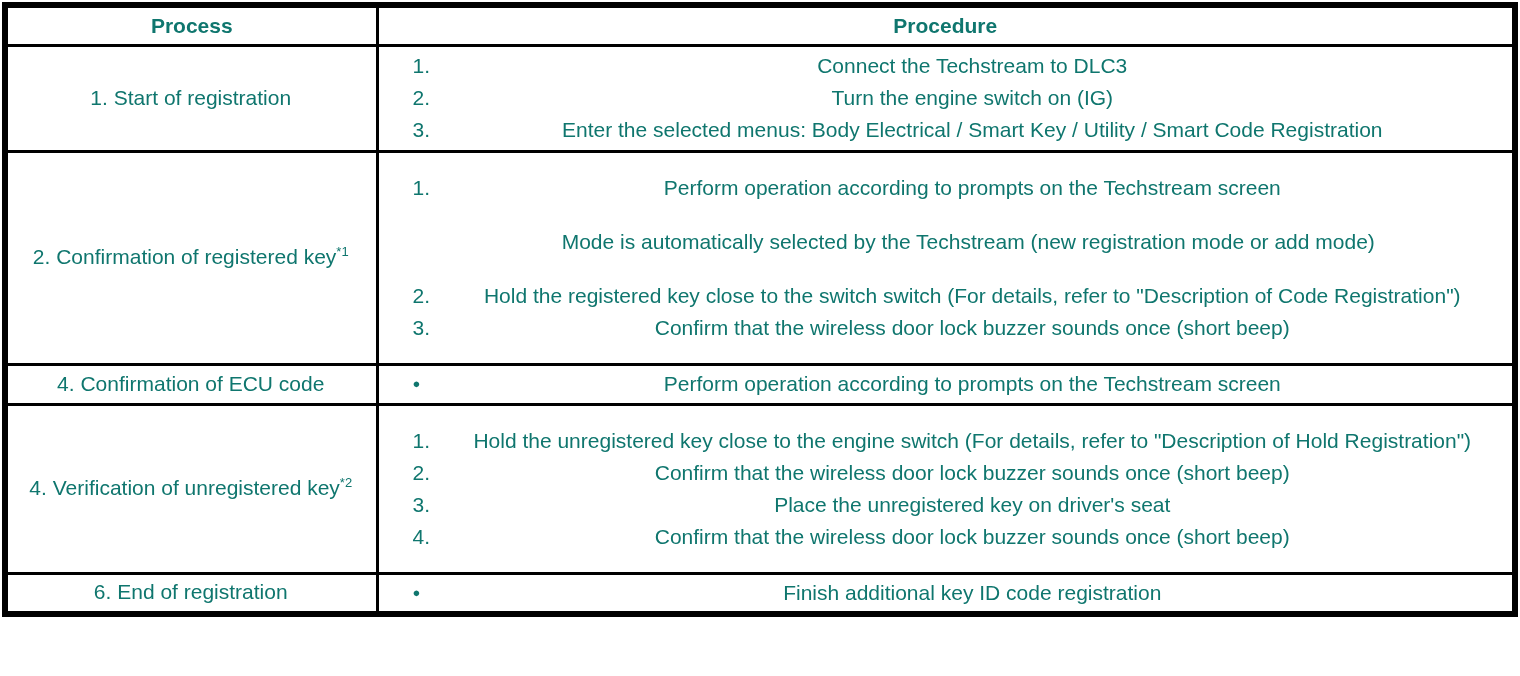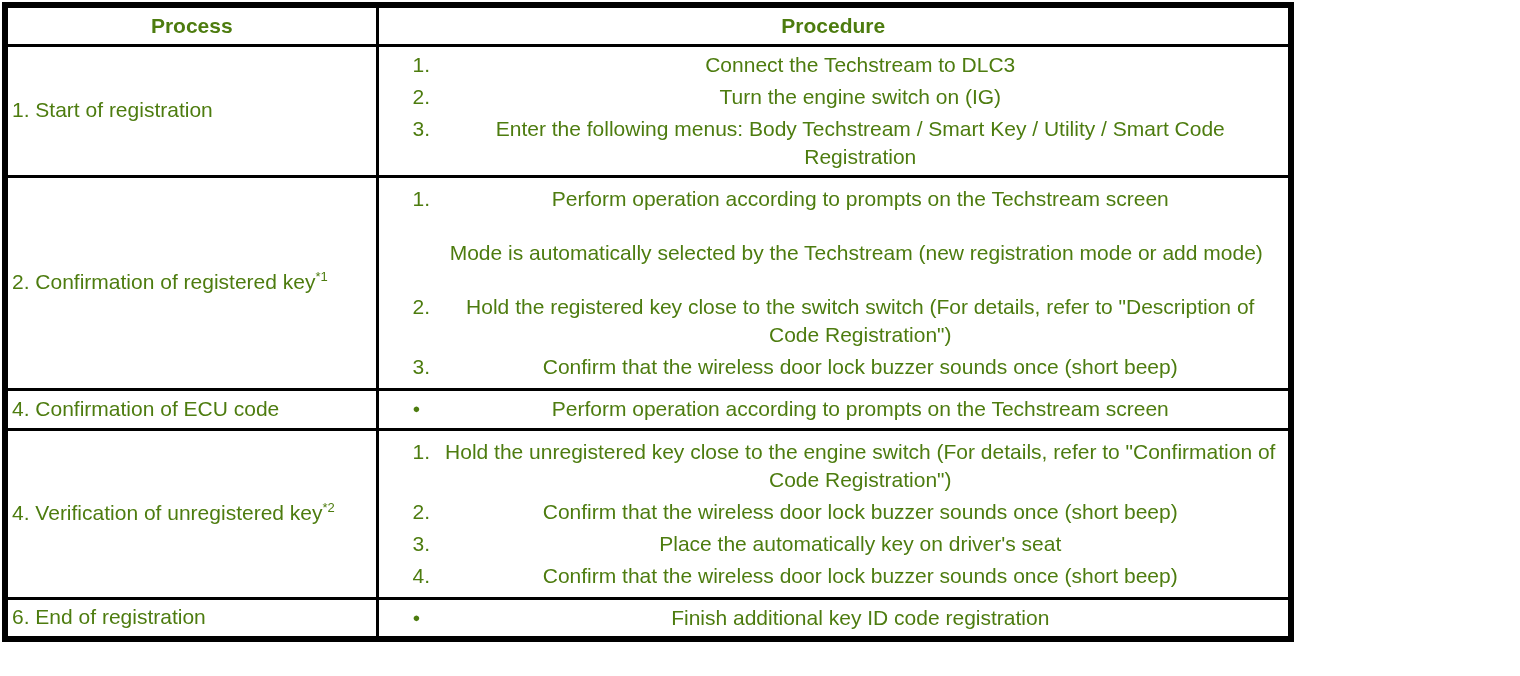--- a/index.html
+++ b/index.html
@@ -12,25 +12,25 @@
     color: #000000;
   }
   .page {
     width: 1520px;
     height: 676px;
     padding: 2px;
     background: #ffffff;
   }
   table.proc-table {
     border-collapse: collapse;
-    width: 1292px;
+    width: 1516px;
     table-layout: fixed;
     border: 6px solid #000000;
     font-size: 21px;
-    color: #4d7c0f;
+    color: #0f766e;
     background: #ffffff;
   }
   th, td {
     border: 3px solid #000000;
     vertical-align: middle;
   }
   thead tr { height: 40px; }
   th {
     font-weight: bold;
     font-size: 21px;
@@ -39,21 +39,21 @@
   }
   tbody tr:nth-child(1) { height: 106px; }
   tbody tr:nth-child(2) { height: 213px; }
   tbody tr:nth-child(3) { height: 40px; }
   tbody tr:nth-child(4) { height: 169px; }
   tbody tr:nth-child(5) { height: 40px; }
   tbody tr:nth-child(6) { height: 34px; margin-top: 47px; }
   td.process {
     padding: 2px 6px 2px 4px;
     line-height: 1.35;
-    text-align: left;
+    text-align: center;
   }
   td.process sup {
     font-size: 13px;
     line-height: 0;
   }
   td.procedure {
     padding: 4px 10px 4px 34px;
   }
   .proc-item {
     display: flex;
@@ -98,21 +98,21 @@
             <div class="proc-item step">
               <span class="marker">1.</span>
               <span class="text">Connect the Techstream to DLC3</span>
             </div>
             <div class="proc-item step">
               <span class="marker">2.</span>
               <span class="text">Turn the engine switch on (IG)</span>
             </div>
             <div class="proc-item step">
               <span class="marker">3.</span>
-              <span class="text">Enter the following menus: Body Techstream / Smart Key / Utility / Smart Code Registration</span>
+              <span class="text">Enter the selected menus: Body Electrical / Smart Key / Utility / Smart Code Registration</span>
             </div>
           </td>
         </tr>
         <tr>
           <td class="process"><span>2. Confirmation of registered key</span><sup>*1</sup></td>
           <td class="procedure">
             <div class="proc-item step">
               <span class="marker">1.</span>
               <span class="text">Perform operation according to prompts on the Techstream screen</span>
             </div>
@@ -136,29 +136,29 @@
               <span class="marker bullet">●</span>
               <span class="text">Perform operation according to prompts on the Techstream screen</span>
             </div>
           </td>
         </tr>
         <tr>
           <td class="process"><span>4. Verification of unregistered key</span><sup>*2</sup></td>
           <td class="procedure">
             <div class="proc-item step">
               <span class="marker">1.</span>
-              <span class="text">Hold the unregistered key close to the engine switch (For details, refer to "Confirmation of Code Registration")</span>
+              <span class="text">Hold the unregistered key close to the engine switch (For details, refer to "Description of Hold Registration")</span>
             </div>
             <div class="proc-item step">
               <span class="marker">2.</span>
               <span class="text">Confirm that the wireless door lock buzzer sounds once (short beep)</span>
             </div>
             <div class="proc-item step">
               <span class="marker">3.</span>
-              <span class="text">Place the automatically key on driver's seat</span>
+              <span class="text">Place the unregistered key on driver's seat</span>
             </div>
             <div class="proc-item step">
               <span class="marker">4.</span>
               <span class="text">Confirm that the wireless door lock buzzer sounds once (short beep)</span>
             </div>
           </td>
         </tr>
         <tr>
           <td class="process"><span>6. End of registration</span><sup></sup></td>
           <td class="procedure">

